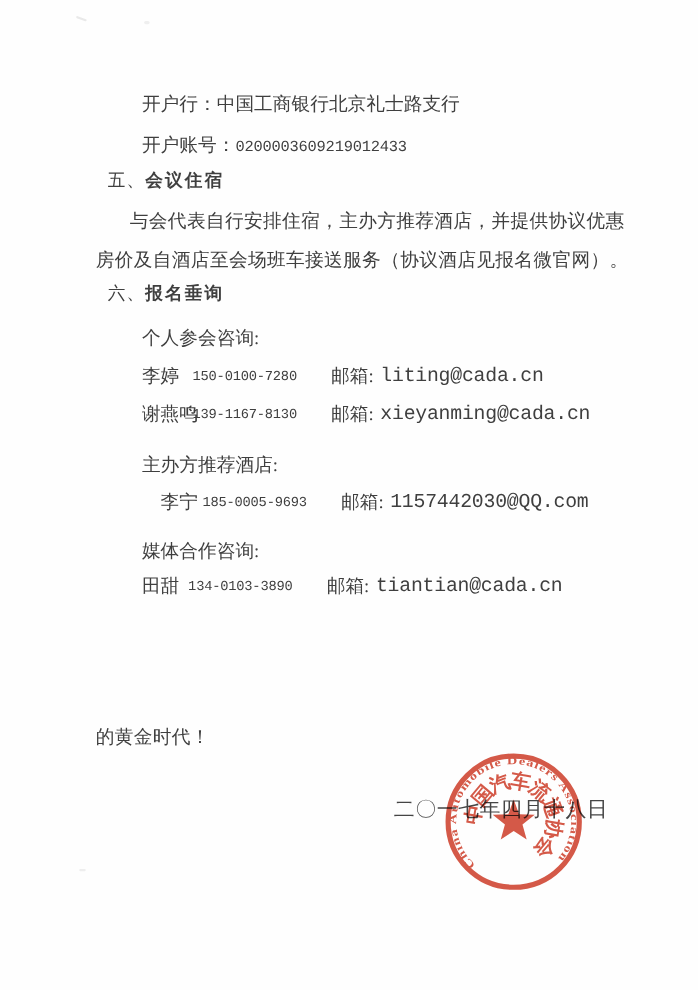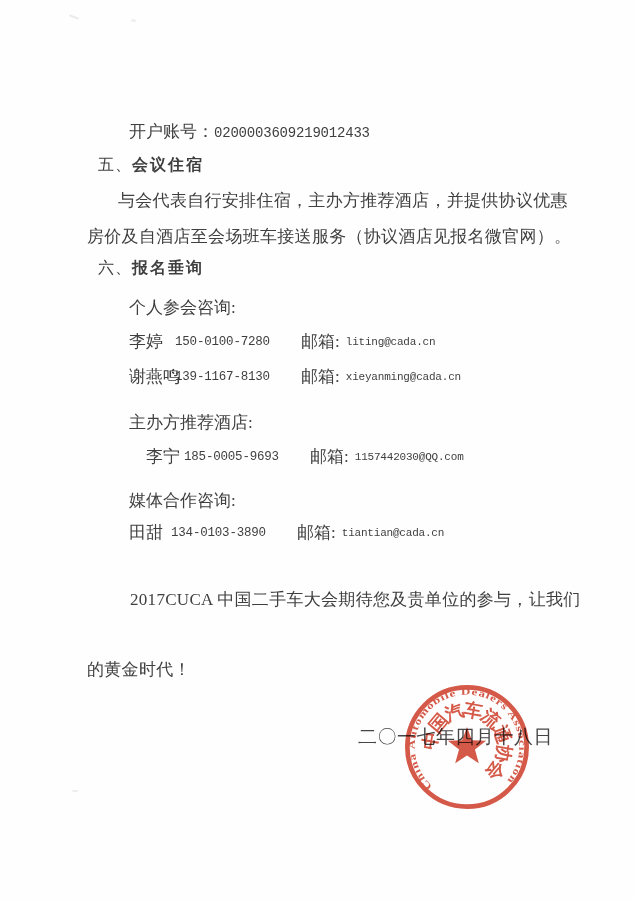--- a/index.html
+++ b/index.html
@@ -8,21 +8,21 @@
     overflow:hidden;
     font-family:"Liberation Serif","DejaVu Serif",serif;
     color:#3f3f3f;
   }
   .line { position:absolute; white-space:nowrap; font-size:17px; line-height:22px; }
   .heading { font-size:16px; letter-spacing:1px; }
   .heading .h-num { font-weight:normal; }
   .heading .h-title { font-weight:bold; font-family:"Liberation Sans","DejaVu Sans",sans-serif; letter-spacing:2px; }
   .para { letter-spacing:0.3px; }
   .num { font-family:"Liberation Mono","DejaVu Sans Mono",monospace; font-size:12.5px; letter-spacing:-0.2px; }
-  .email { font-family:"Liberation Mono","DejaVu Sans Mono",monospace; font-size:11px; letter-spacing:-0.2px; }
+  .email { font-family:"Liberation Mono","DejaVu Sans Mono",monospace; font-size:18px; letter-spacing:-0.2px; }
   .c-row { display:flex; align-items:center; }
   .c-name { width:46px; }
   .c-phone { width:100px; margin-right:26px; }
   .c-mail-label { margin-right:6px; }
   .date-line { font-size:19px; letter-spacing:0.5px; color:#454545; z-index:1; }
   
   .seal { position:absolute; left:400px; top:680px; width:134px; height:134px;
           mix-blend-mode:multiply; opacity:0.92; z-index:2; }
   .seal svg { display:block; }
   .seal .sc { stroke:var(--seal-color,#d24b38); }
@@ -39,20 +39,23 @@
 </style>
 </head>
 <body>
 
 <div class="page">
 
   <div class="speck s1"></div>
   <div class="speck s2"></div>
   <div class="speck s3"></div>
 
+  <div class="line" style="top:84px; left:129px;">
+    <span>开户行：</span><span>中国工商银行北京礼士路支行</span>
+  </div>
   <div class="line" style="top:121px; left:129px;">
     <span>开户账号：</span><span class="num" style="font-size:14px;">0200003609219012433</span>
   </div>
 
   <div class="line heading" style="top:154px; left:98px;">
     <span class="h-num">五、</span><span class="h-title">会议住宿</span>
   </div>
   <div class="line para" style="top:190px; left:118px;">与会代表自行安排住宿，主办方推荐酒店，并提供协议优惠</div>
   <div class="line para" style="top:226px; left:87px;">房价及自酒店至会场班车接送服务（协议酒店见报名微官网）。</div>
 
@@ -83,21 +86,20 @@
   </div>
 
   <div class="line" style="top:490px; left:129px;">媒体合作咨询:</div>
   <div class="line c-row" style="top:522px; left:129px;">
     <span class="c-name" style="width:42px;">田甜</span>
     <span class="c-phone num">134-0103-3890</span>
     <span class="c-mail-label">邮箱:</span>
     <span class="email">tiantian@cada.cn</span>
   </div>
 
-  <div class="line para" style="top:589px; left:130px;">2017CUCA 中国二手车大会期待您及贵单位的参与，让我们</div>
   <div class="line para" style="top:659px; left:87px;">的黄金时代！</div>
 
   <div class="line date-line" style="top:726px; left:358px;">二〇一七年四月十八日</div>
 
   <div class="seal">
     <svg viewBox="0 0 200 200" width="134" height="134">
       <circle class="sc" cx="100" cy="100" r="89" fill="none" stroke-width="7"></circle>
       <path id="sealArc" d="M 49.9 159.7 A 78 78 0 1 1 150.1 159.7" fill="none"></path>
       <text class="seal-en" font-size="14.5">
         <textPath href="#sealArc" startOffset="2" textLength="366" lengthAdjust="spacingAndGlyphs">China Automobile Dealers Association</textPath>

